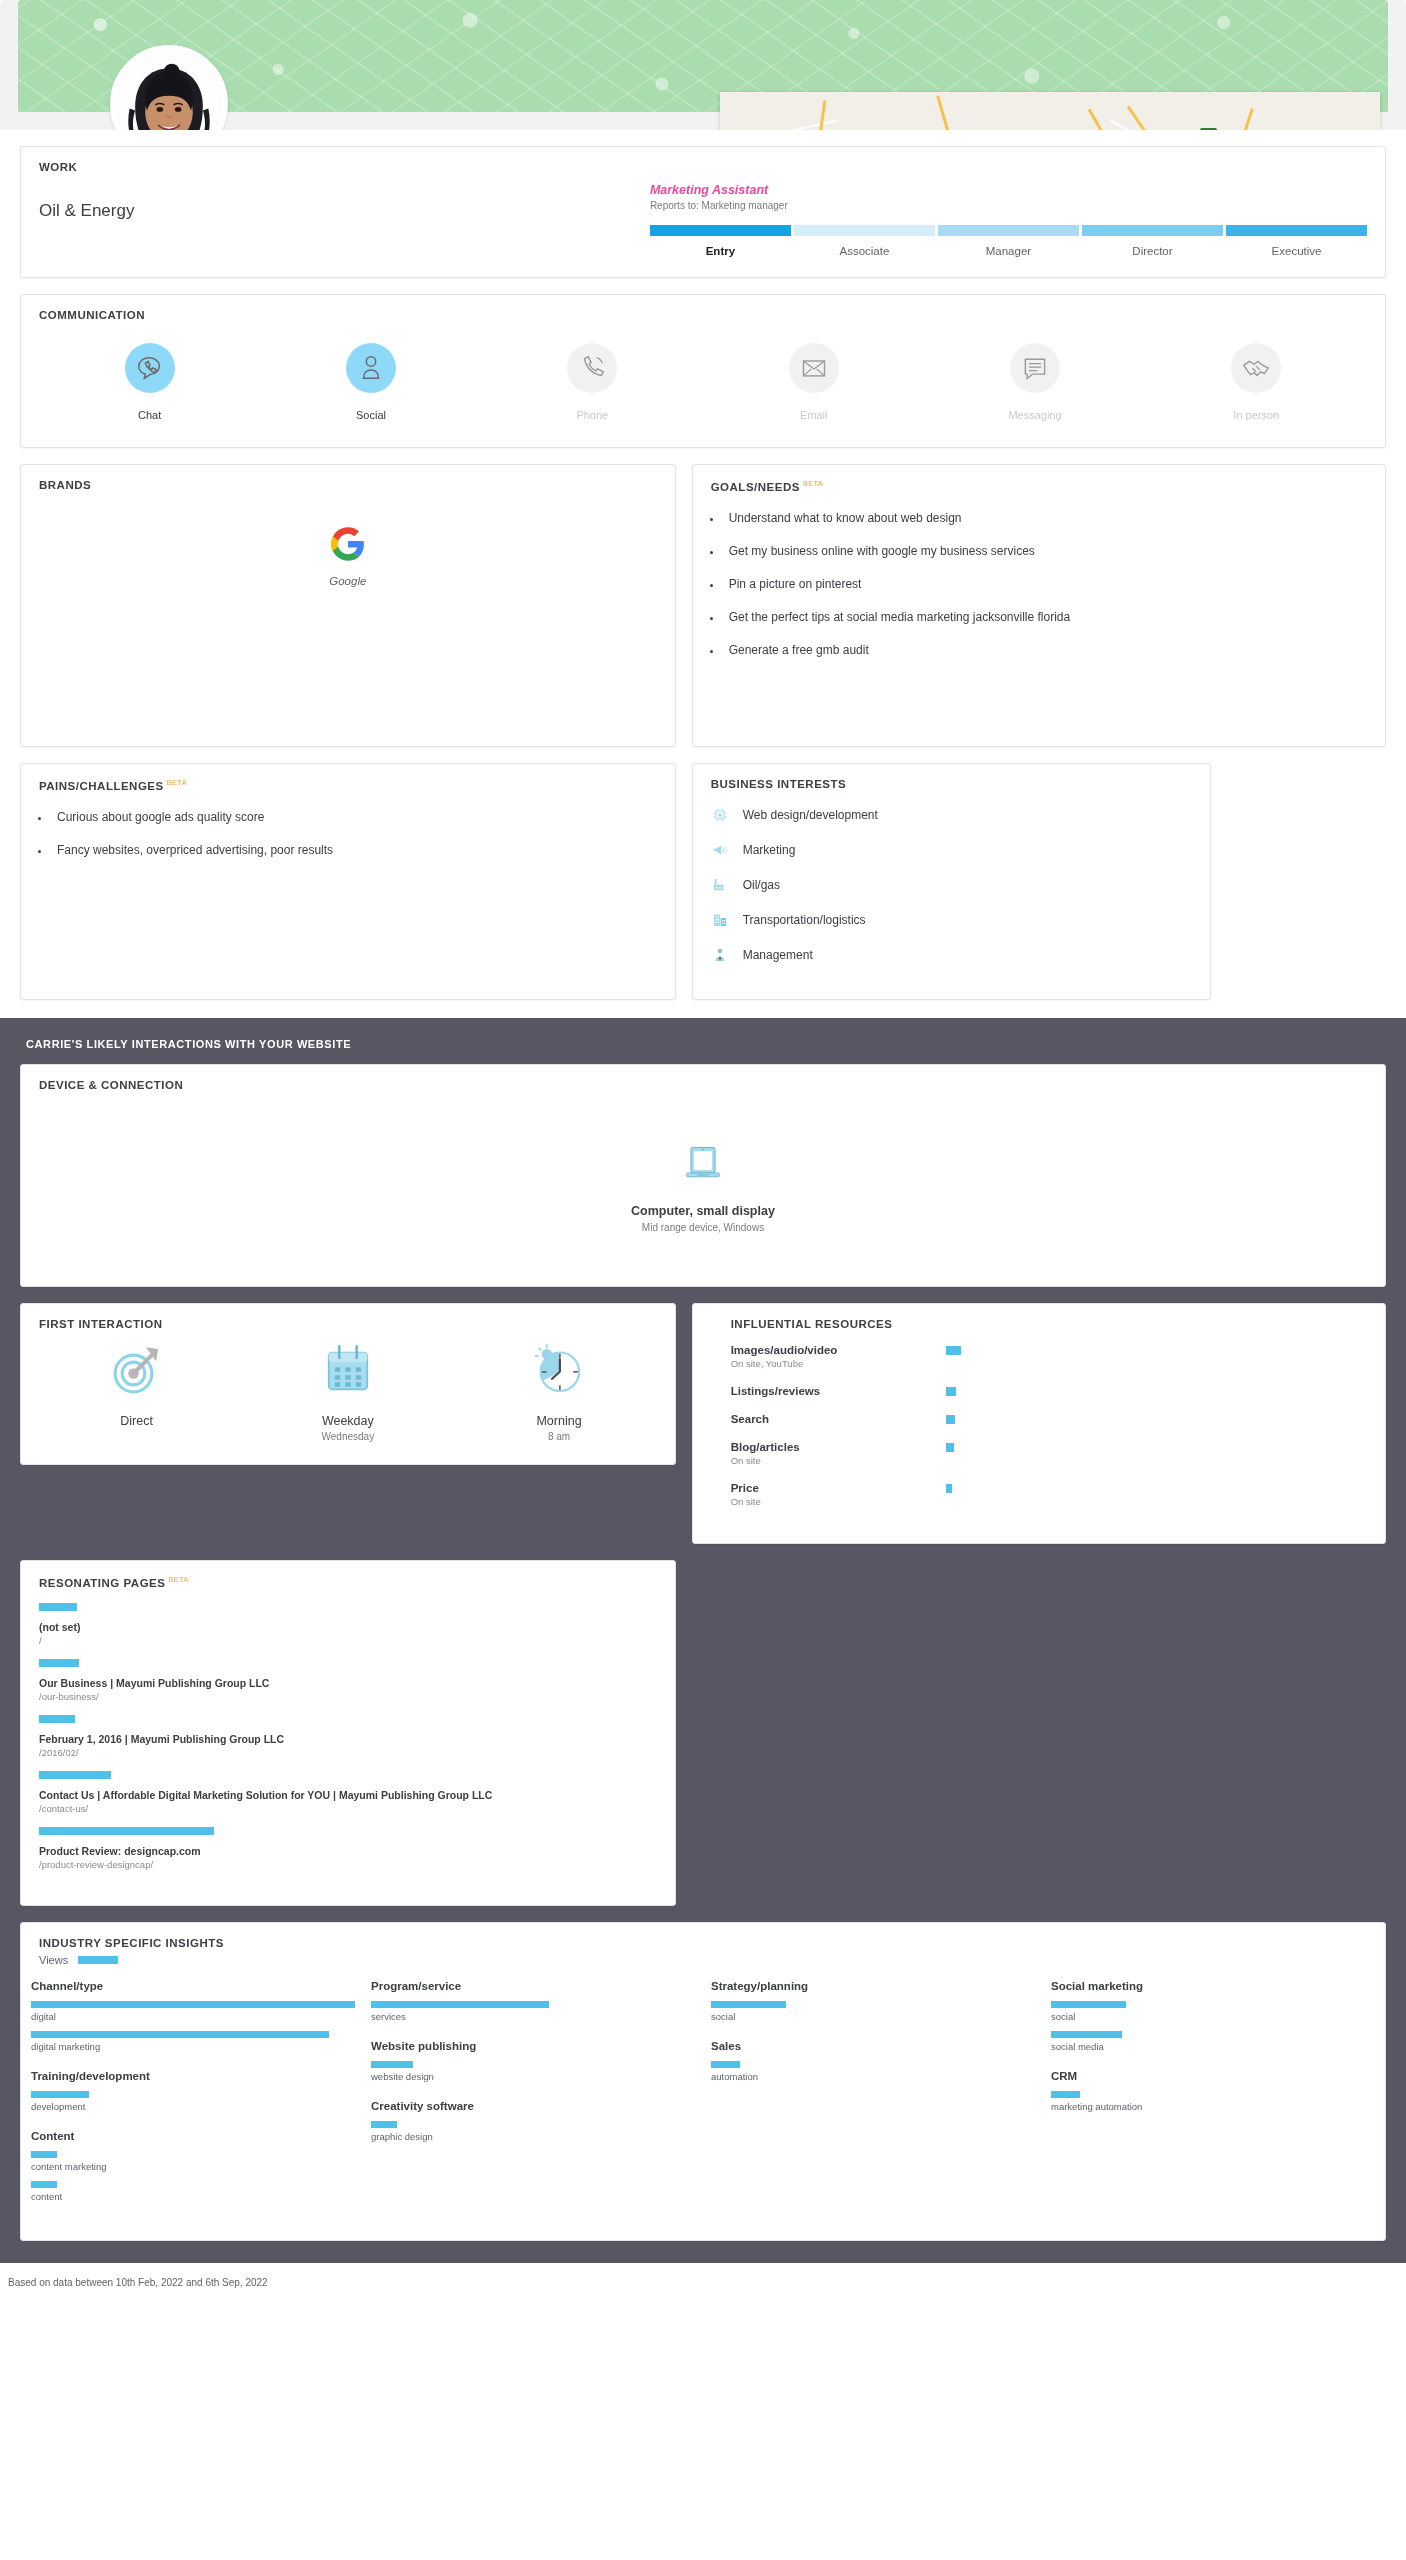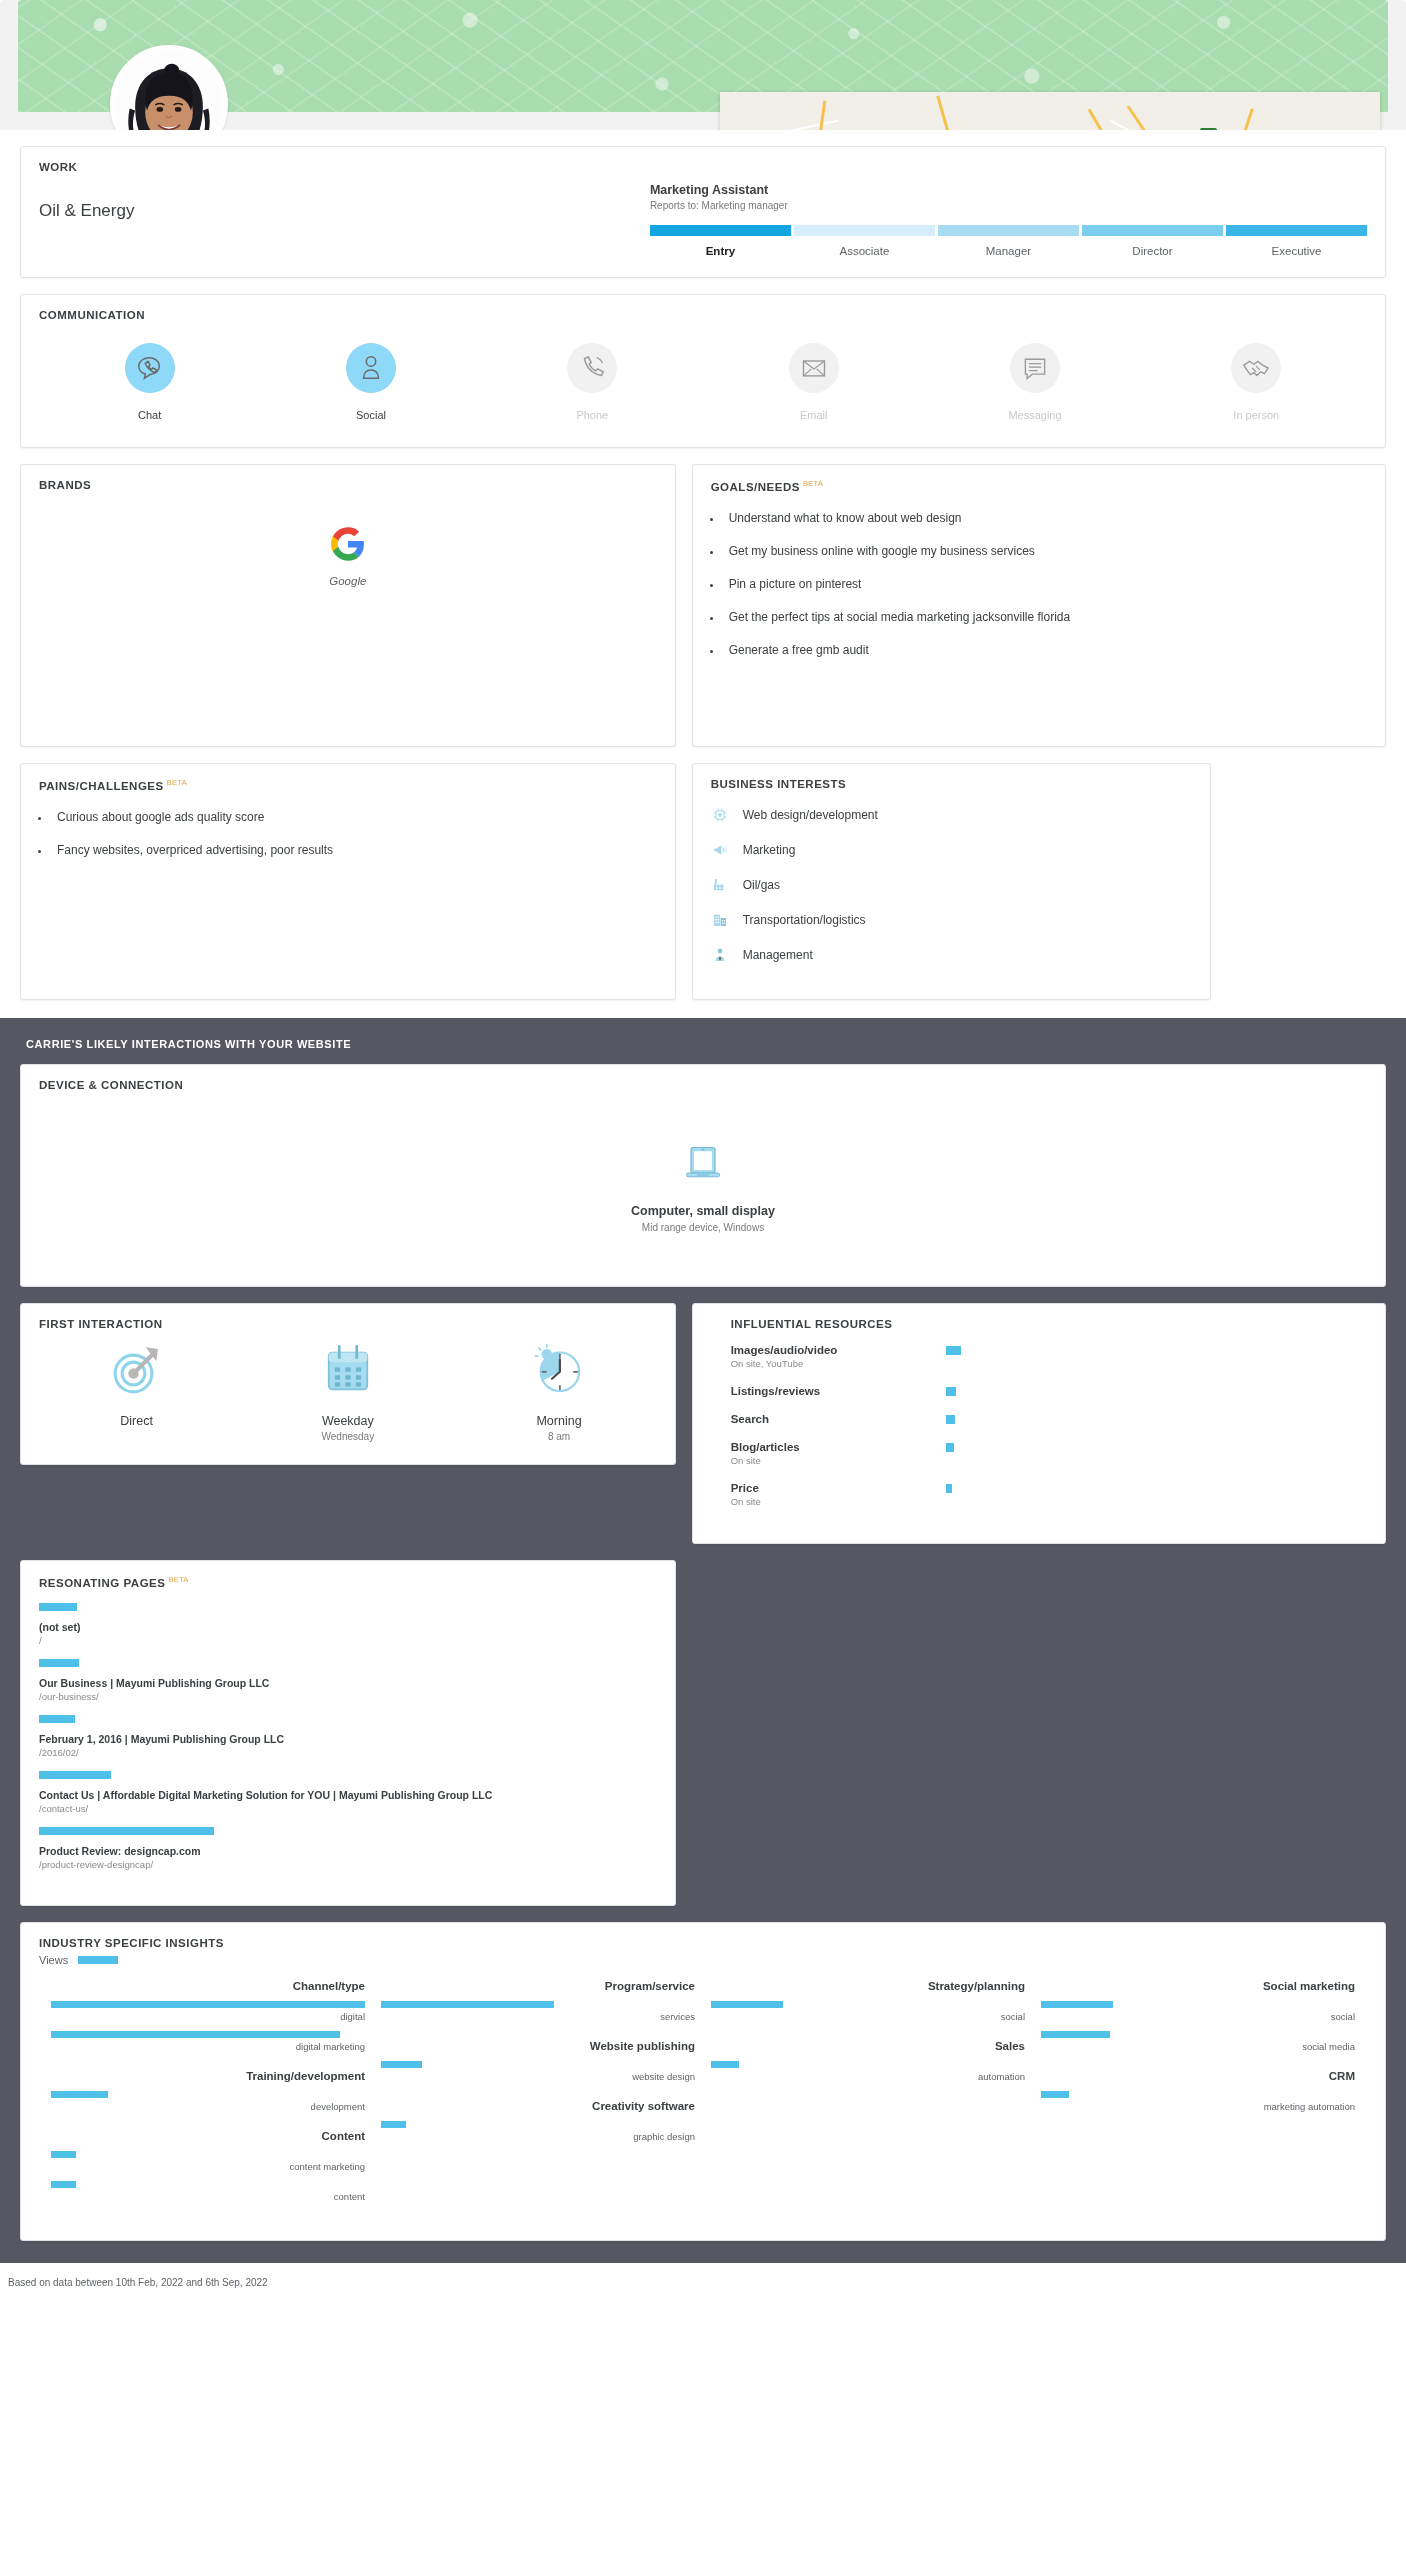--- a/index.html
+++ b/index.html
@@ -69,21 +69,21 @@
     color:#e8a33d; font-size: 7.5px; font-weight:normal; vertical-align: super;
     letter-spacing:.3px; margin-left:3px;
   }
   .row { display:flex; gap: 16px; padding: 0 20px; margin-top: 16px; }
   .section-wrap { padding: 0 20px; margin-top: 16px; }
 
   
   .work-body { display:flex; padding: 10px 18px 20px; }
   .work-left { width: 46%; font-size: 17px; color:#3c4043; padding-top: 18px; }
   .work-right { flex: 1; }
-  .job-title { font-size: 12.5px; font-weight:bold; color:#404040; }
+  .job-title { font-size: 12.5px; font-weight:bold; color:#ec4899;font-style:italic; }
   .job-sub { font-size: 10px; color:#7a7a7a; margin-top: 3px; }
   .career-bar { display:flex; gap: 3px; margin-top: 14px; }
   .career-seg { height: 11px; flex:1; }
   .career-labels { display:flex; gap:3px; margin-top: 9px; }
   .career-labels div { flex:1; text-align:center; font-size: 11.5px; color:#5f6368; }
   .career-labels div.active { color:#202124; font-weight:bold; }
 
   
   .comm-body { display:flex; padding: 22px 18px 26px; }
   .comm-item { flex:1; text-align:center; }
@@ -144,21 +144,21 @@
   .rp-list { padding: 14px 18px 22px; }
   .rp-item { margin-bottom: 13px; }
   .rp-bar { height: 8px; background:#4fc0e8; }
   .rp-title { font-size: 10.5px; font-weight:bold; color:#3c4043; margin-top: 10px; }
   .rp-url { font-size: 9.5px; color:#8a8a8a; margin-top: 2px; }
 
   
   .ii-head { display:flex; align-items:center; gap: 10px; padding: 5px 0 0 18px; }
   .ii-views { font-size: 11px; color:#5f6368; }
   .ii-legend { width: 40px; height: 8px; background:#4fc0e8; }
-  .ii-grid { display:grid; grid-template-columns: repeat(4, 1fr); padding: 14px 30px 20px; gap: 0 16px; text-align: right; }
+  .ii-grid { display:grid; grid-template-columns: repeat(4, 1fr); padding: 14px 10px 20px; gap: 0 16px; }
   .ii-group { margin-bottom: 18px; }
   .ii-gtitle { font-size: 11.5px; font-weight:bold; color:#3c4043; margin-bottom: 9px; }
   .ii-row { margin-bottom: 9px; }
   .ii-bar { height: 7px; background:#4fc0e8; }
   .ii-lab { font-size: 9.5px; color:#5f6368; margin-top: 3px; }
 
   .footer-note { font-size: 10px; color:#5f6368; padding: 14px 0 16px 8px; }
 </style>
 </head>
 <body>

